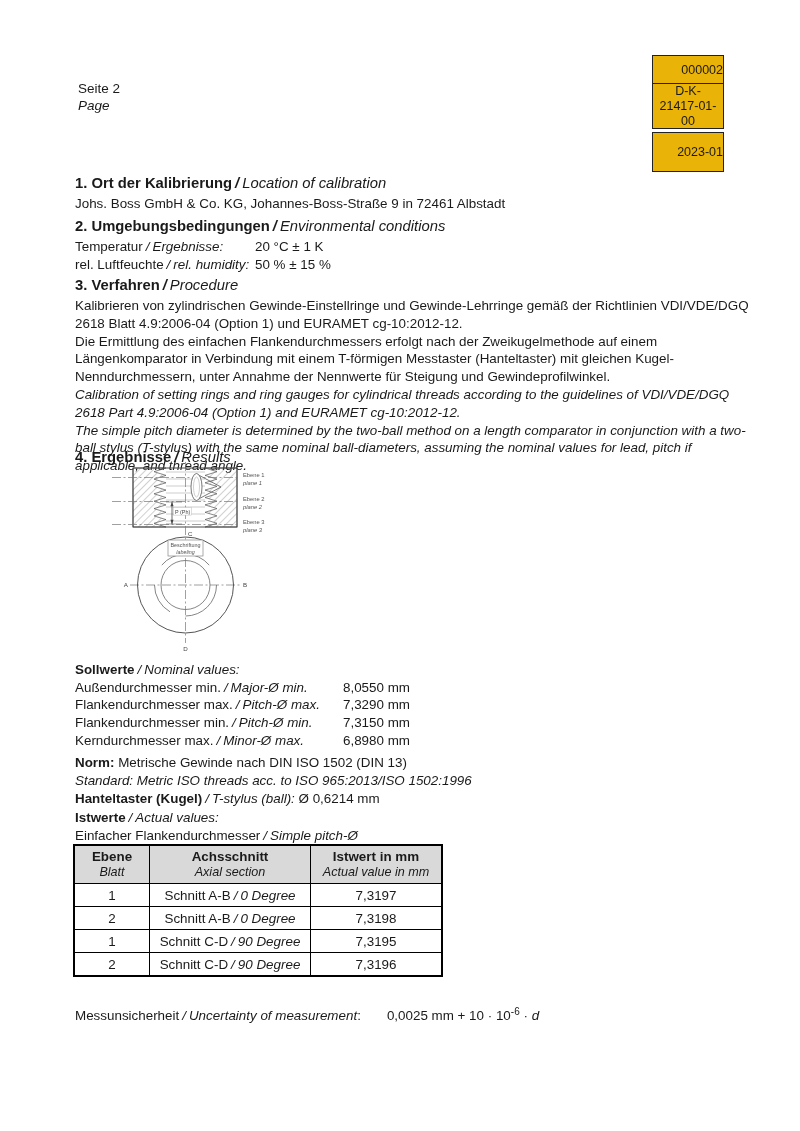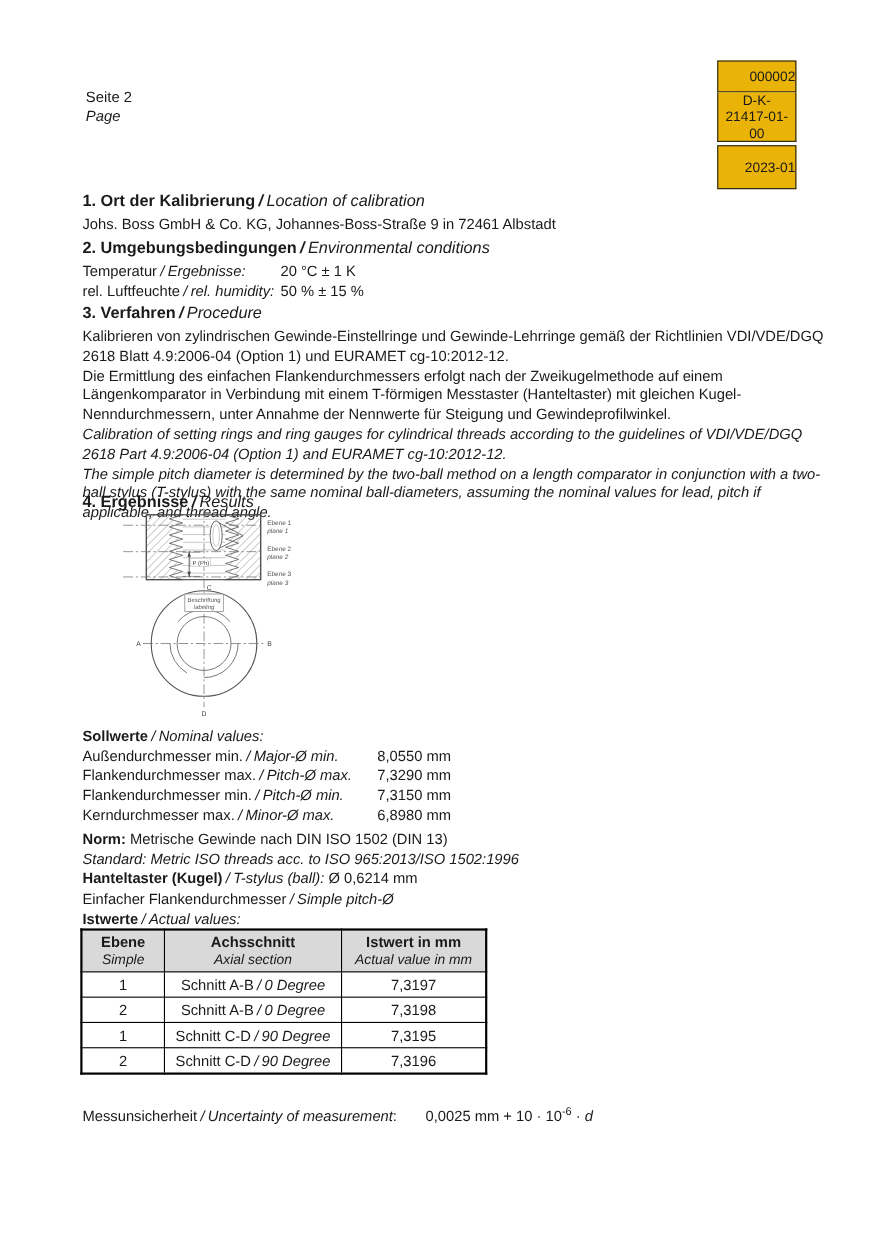--- a/index.html
+++ b/index.html
@@ -209,31 +209,31 @@
       <span class="b">Norm:</span><span> Metrische Gewinde nach DIN ISO 1502 (DIN 13)</span>
     </div>
     <div class="it">Standard: Metric ISO threads acc. to ISO 965:2013/ISO 1502:1996</div>
     <div>
       <span class="b">Hanteltaster (Kugel)</span><span class="sep">/</span><span class="it">T-stylus (ball):</span><span> Ø 0,6214 mm</span>
     </div>
   </div>
 
   <div class="abs sec" style="top:809px;">
     <div>
+      <span class="b">Istwerte</span><span class="sep">/</span><span class="it">Actual values:</span>
+    </div>
+    <div>
       <span>Einfacher Flankendurchmesser</span><span class="sep">/</span><span class="it">Simple pitch-Ø</span>
-    </div>
-    <div>
-      <span class="b">Istwerte</span><span class="sep">/</span><span class="it">Actual values:</span>
     </div>
   </div>
 
   <table class="res abs" style="left:73px;top:844px;">
     <thead>
       <tr>
-        <th class="c1"><span>Ebene</span><span class="en">Simple</span></th>
+        <th class="c1"><span>Ebene</span><span class="en">Blatt</span></th>
         <th class="c2"><span>Achsschnitt</span><span class="en">Axial section</span></th>
         <th class="c3"><span>Istwert in mm</span><span class="en">Actual value in mm</span></th>
       </tr>
     </thead>
     <tbody>
       <tr>
         <td class="c1">1</td>
         <td class="c2"><span>Schnitt A-B</span><span class="sep">/</span><span class="it">0 Degree</span></td>
         <td class="c3">7,3197</td>
       </tr>

